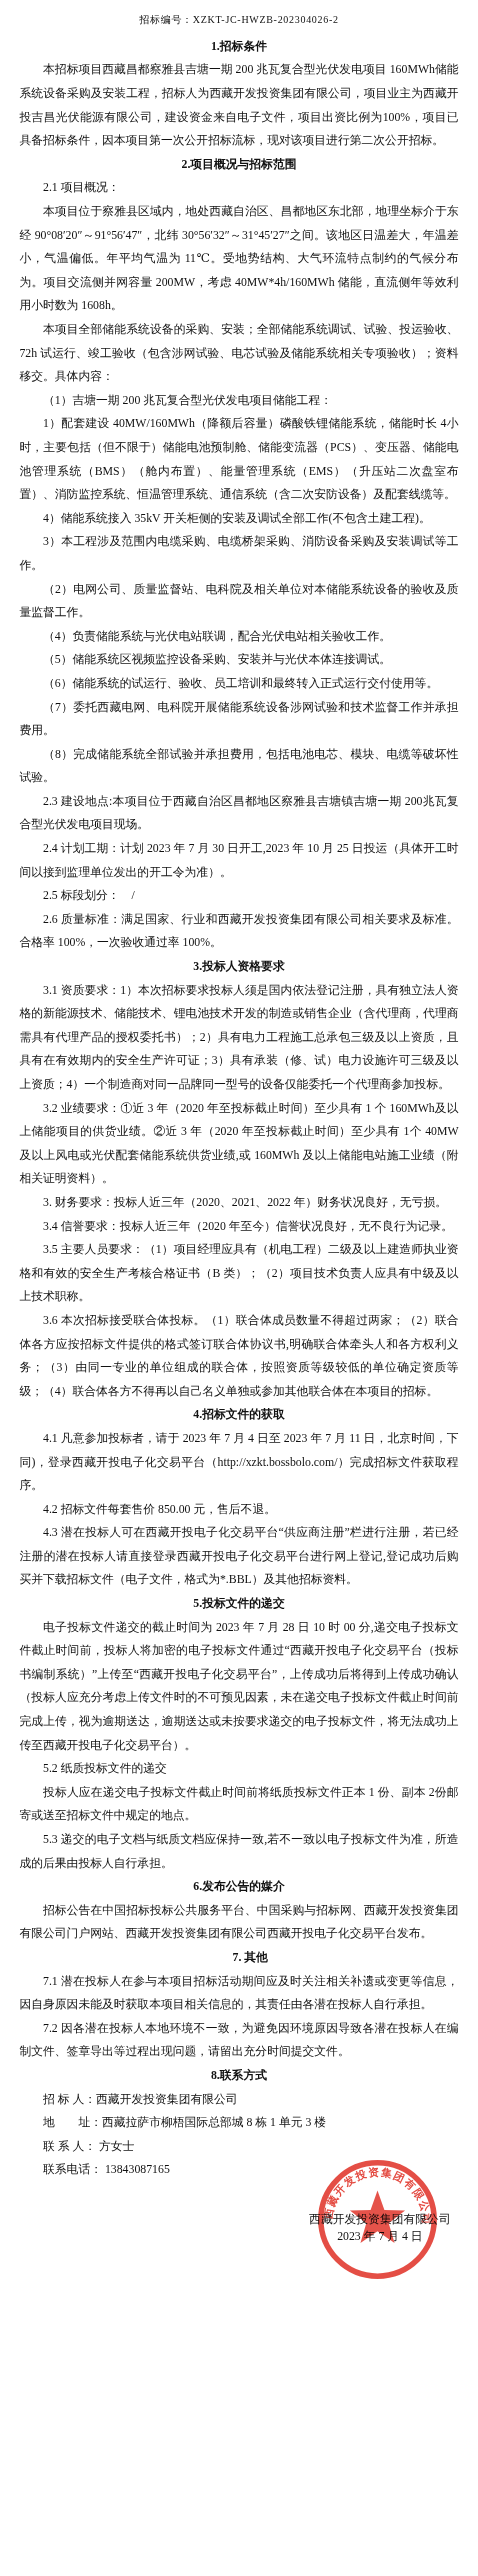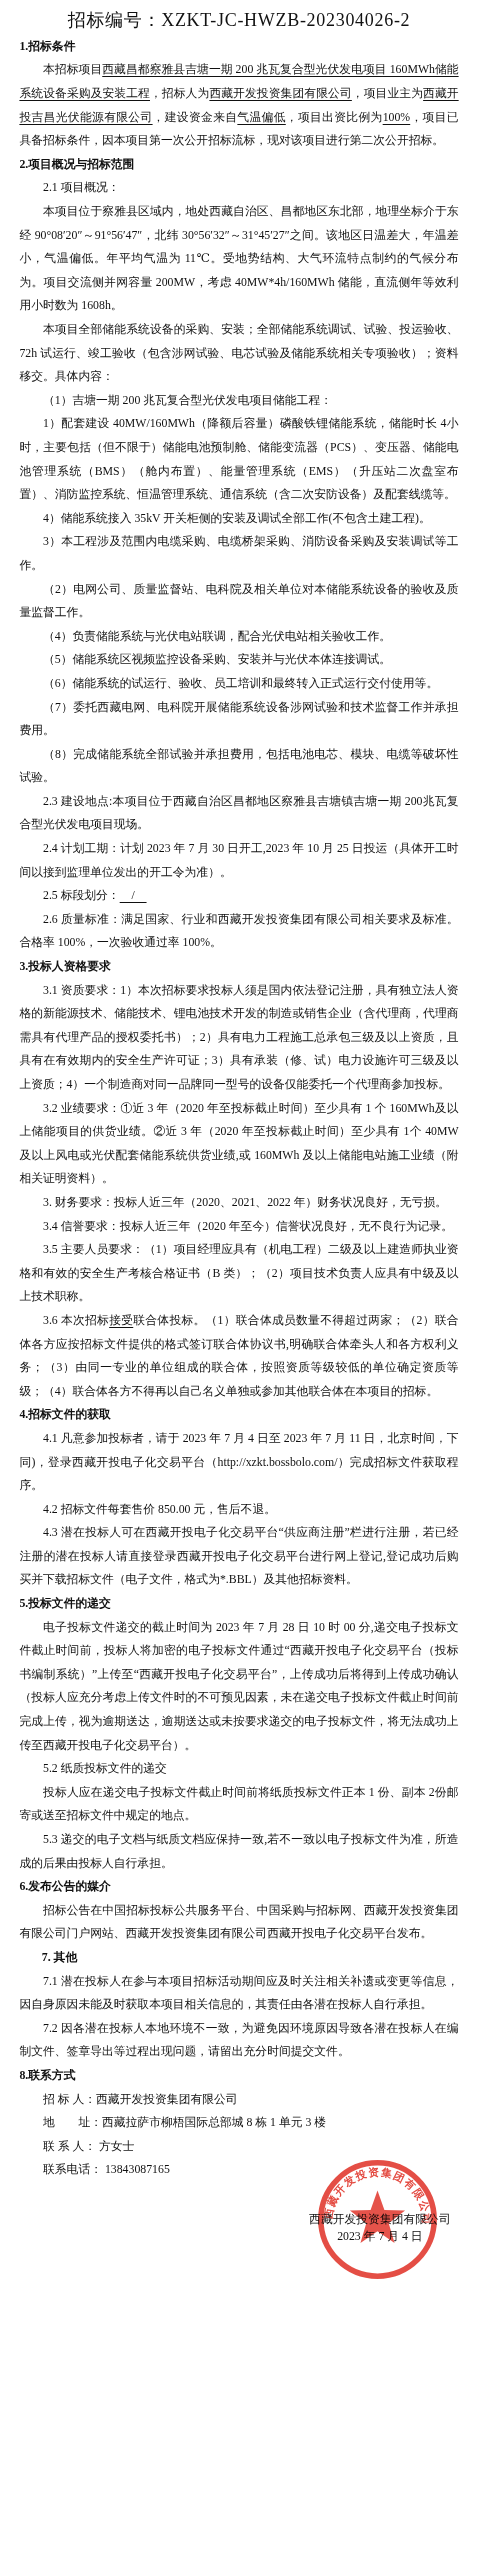--- a/index.html
+++ b/index.html
@@ -3,47 +3,47 @@
 <meta charset="utf-8">
 <style>
   html,body{margin:0;padding:0;}
   body{
     width:478px;height:2576px;background:#ffffff;color:#111;
     font-family:"Liberation Serif","DejaVu Serif",serif;
     font-size:11.8px;line-height:23.6px;position:relative;overflow:hidden;
   }
   .doc{padding:5.5px 19.4px 0 19.4px;}
   .title{
-    text-align:center;font-size:18px;line-height:28px;letter-spacing:0.7px;
+    text-align:center;font-size:10px;line-height:28px;letter-spacing:0.7px;
     margin-bottom:1.4px;font-weight:400;
   }
-  .h{font-weight:700;text-align:left;}
+  .h{font-weight:700;text-align:center;}
   .h.ind{text-indent:1.9em;}
   .p{text-indent:2em;text-align:justify;}
   .line{text-align:left;}
-  .u{text-decoration:underline;text-underline-offset:2.8px;}
+  .u{text-underline-offset:2.8px;}
   .footer{position:relative;height:143px;}
   .sig{
     position:absolute;left:276px;top:29px;width:169px;text-align:center;
     line-height:17.3px;font-size:11.8px;z-index:1;
   }
   .seal{
     position:absolute;left:297px;top:-23.6px;width:123px;height:123px;z-index:2;
     mix-blend-mode:multiply;opacity:.92;
   }
 </style>
 </head>
 <body>
 
 <div class="doc">
   <div class="title">招标编号：XZKT-JC-HWZB-202304026-2</div>
 
   <div id="content">
       <div class="h"><span>1.招标条件</span></div>
-      <div class="p"><span>本招标项目</span><span class="u">西藏昌都察雅县吉塘一期 200 兆瓦复合型光伏发电项目 160MWh储能系统设备采购及安装工程</span><span>，招标人为</span><span class="u">西藏开发投资集团有限公司</span><span>，项目业主为</span><span class="u">西藏开投吉昌光伏能源有限公司</span><span>，建设资金来自</span><span class="u">气温偏低</span><span>，项目出资比例为</span><span class="u">100%</span><span>，项目已具备招标条件，因本项目第一次公开招标流标，现对该项目进行第二次公开招标。</span></div>
+      <div class="p"><span>本招标项目</span><span class="u">西藏昌都察雅县吉塘一期 200 兆瓦复合型光伏发电项目 160MWh储能系统设备采购及安装工程</span><span>，招标人为</span><span class="u">西藏开发投资集团有限公司</span><span>，项目业主为</span><span class="u">西藏开投吉昌光伏能源有限公司</span><span>，建设资金来自</span><span class="u">电子文件</span><span>，项目出资比例为</span><span class="u">100%</span><span>，项目已具备招标条件，因本项目第一次公开招标流标，现对该项目进行第二次公开招标。</span></div>
       <div class="h"><span>2.项目概况与招标范围</span></div>
       <div class="p"><span>2.1 项目概况：</span></div>
       <div class="p"><span>本项目位于察雅县区域内，地处西藏自治区、昌都地区东北部，地理坐标介于东经 90°08′20″～91°56′47″，北纬 30°56′32″～31°45′27″之间。该地区日温差大，年温差小，气温偏低。年平均气温为 11℃。受地势结构、大气环流特点制约的气候分布为。项目交流侧并网容量 200MW，考虑 40MW*4h/160MWh 储能，直流侧年等效利用小时数为 1608h。</span></div>
       <div class="p"><span>本项目全部储能系统设备的采购、安装；全部储能系统调试、试验、投运验收、72h 试运行、竣工验收（包含涉网试验、电芯试验及储能系统相关专项验收）；资料移交。具体内容：</span></div>
       <div class="p"><span>（1）吉塘一期 200 兆瓦复合型光伏发电项目储能工程：</span></div>
       <div class="p"><span>1）配套建设 40MW/160MWh（降额后容量）磷酸铁锂储能系统，储能时长 4小时，主要包括（但不限于）储能电池预制舱、储能变流器（PCS）、变压器、储能电池管理系统（BMS）（舱内布置）、能量管理系统（EMS）（升压站二次盘室布置）、消防监控系统、恒温管理系统、通信系统（含二次安防设备）及配套线缆等。</span></div>
       <div class="p"><span>4）储能系统接入 35kV 开关柜侧的安装及调试全部工作(不包含土建工程)。</span></div>
       <div class="p"><span>3）本工程涉及范围内电缆采购、电缆桥架采购、消防设备采购及安装调试等工作。</span></div>
       <div class="p"><span>（2）电网公司、质量监督站、电科院及相关单位对本储能系统设备的验收及质量监督工作。</span></div>
       <div class="p"><span>（4）负责储能系统与光伏电站联调，配合光伏电站相关验收工作。</span></div>

